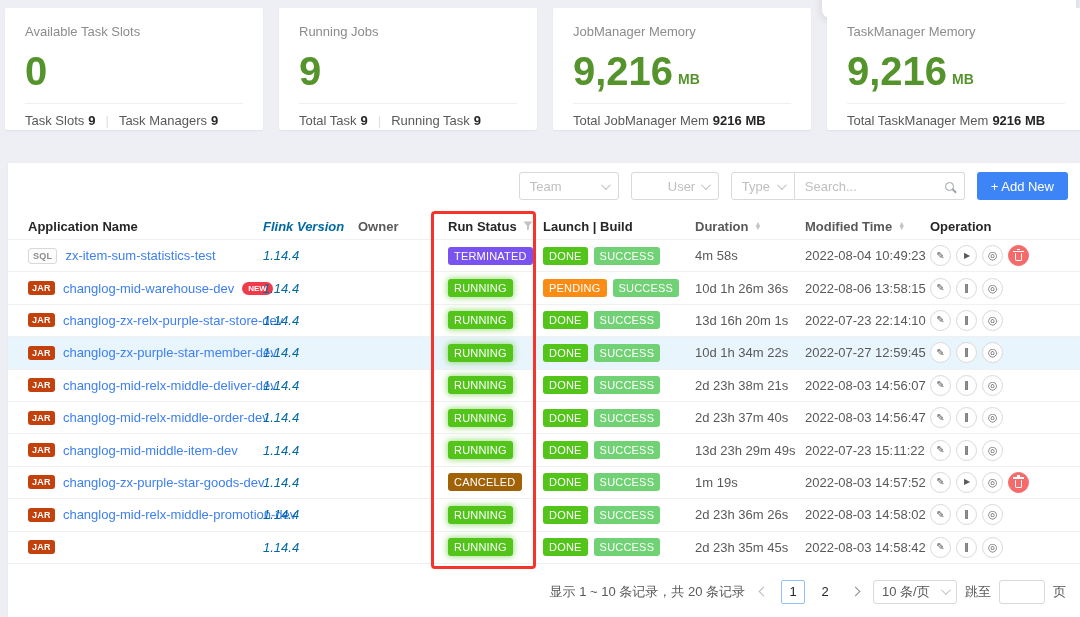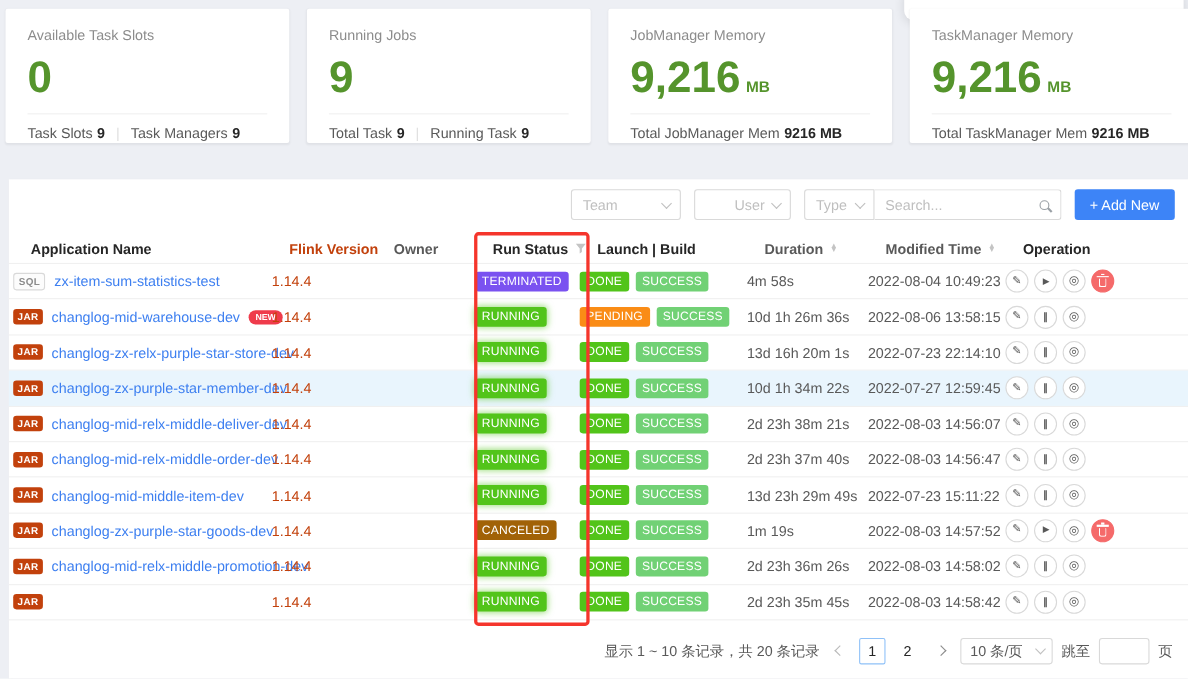--- a/index.html
+++ b/index.html
@@ -56,25 +56,25 @@
   .search-input input { border:none; outline:none; width:120px; font-size:13px; color:#595959; font-family:inherit; }
   .search-input input::placeholder { color:#bfbfbf; }
   .mag { width:9px; height:9px; border:1.5px solid #9aa0a6; border-radius:50%; position:relative; }
   .mag::after { content:''; position:absolute; width:5px; height:1.5px; background:#9aa0a6; transform:rotate(45deg); right:-4px; bottom:-2px; }
   .add-new {
     height:28px; padding:0 14px; background:#3d84f7; color:#fff; border:none; border-radius:3px;
     font-size:13px; font-family:inherit; cursor:pointer;
   }
   
   .thead { display:flex; align-items:center; height:27px; margin-top:13px; padding-left:20px; border-bottom:1px solid #f0f0f0; font-weight:700; color:#262626; }
-  .trow { display:flex; align-items:center; height:32.4px; padding-left:4px; border-bottom:1px solid #f0f0f0; }
+  .trow { display:flex; align-items:center; height:32.4px; padding-left:20px; border-bottom:1px solid #f0f0f0; }
   .trow.hl { background:#e9f5fd; }
   .cell { display:flex; align-items:center; }
   .col-name { width:235px; gap:8px; }
-  .col-ver { width:95px; color:#c2410c; }
+  .col-ver { width:95px; color:#0369a1;font-style:italic; }
   .col-owner { width:90px; color:#595959; }
   .col-status { width:95px; }
   .col-launch { width:152px; gap:6px; }
   .col-dur { width:110px; color:#595959; }
   .col-mod { width:125px; color:#595959; }
   .col-op { flex:1; gap:5px; }
   .hcell { display:flex; align-items:center; gap:6px; }
   .sorter { display:flex; flex-direction:column; line-height:.55; font-size:7px; color:#c4c4c4; }
   .type-badge { font-size:9px; font-weight:700; padding:2px 4px; border-radius:3px; letter-spacing:.3px; }
   .type-badge.sql { color:#8c8c8c; border:1px solid #d9d9d9; background:#fcfcfc; }

